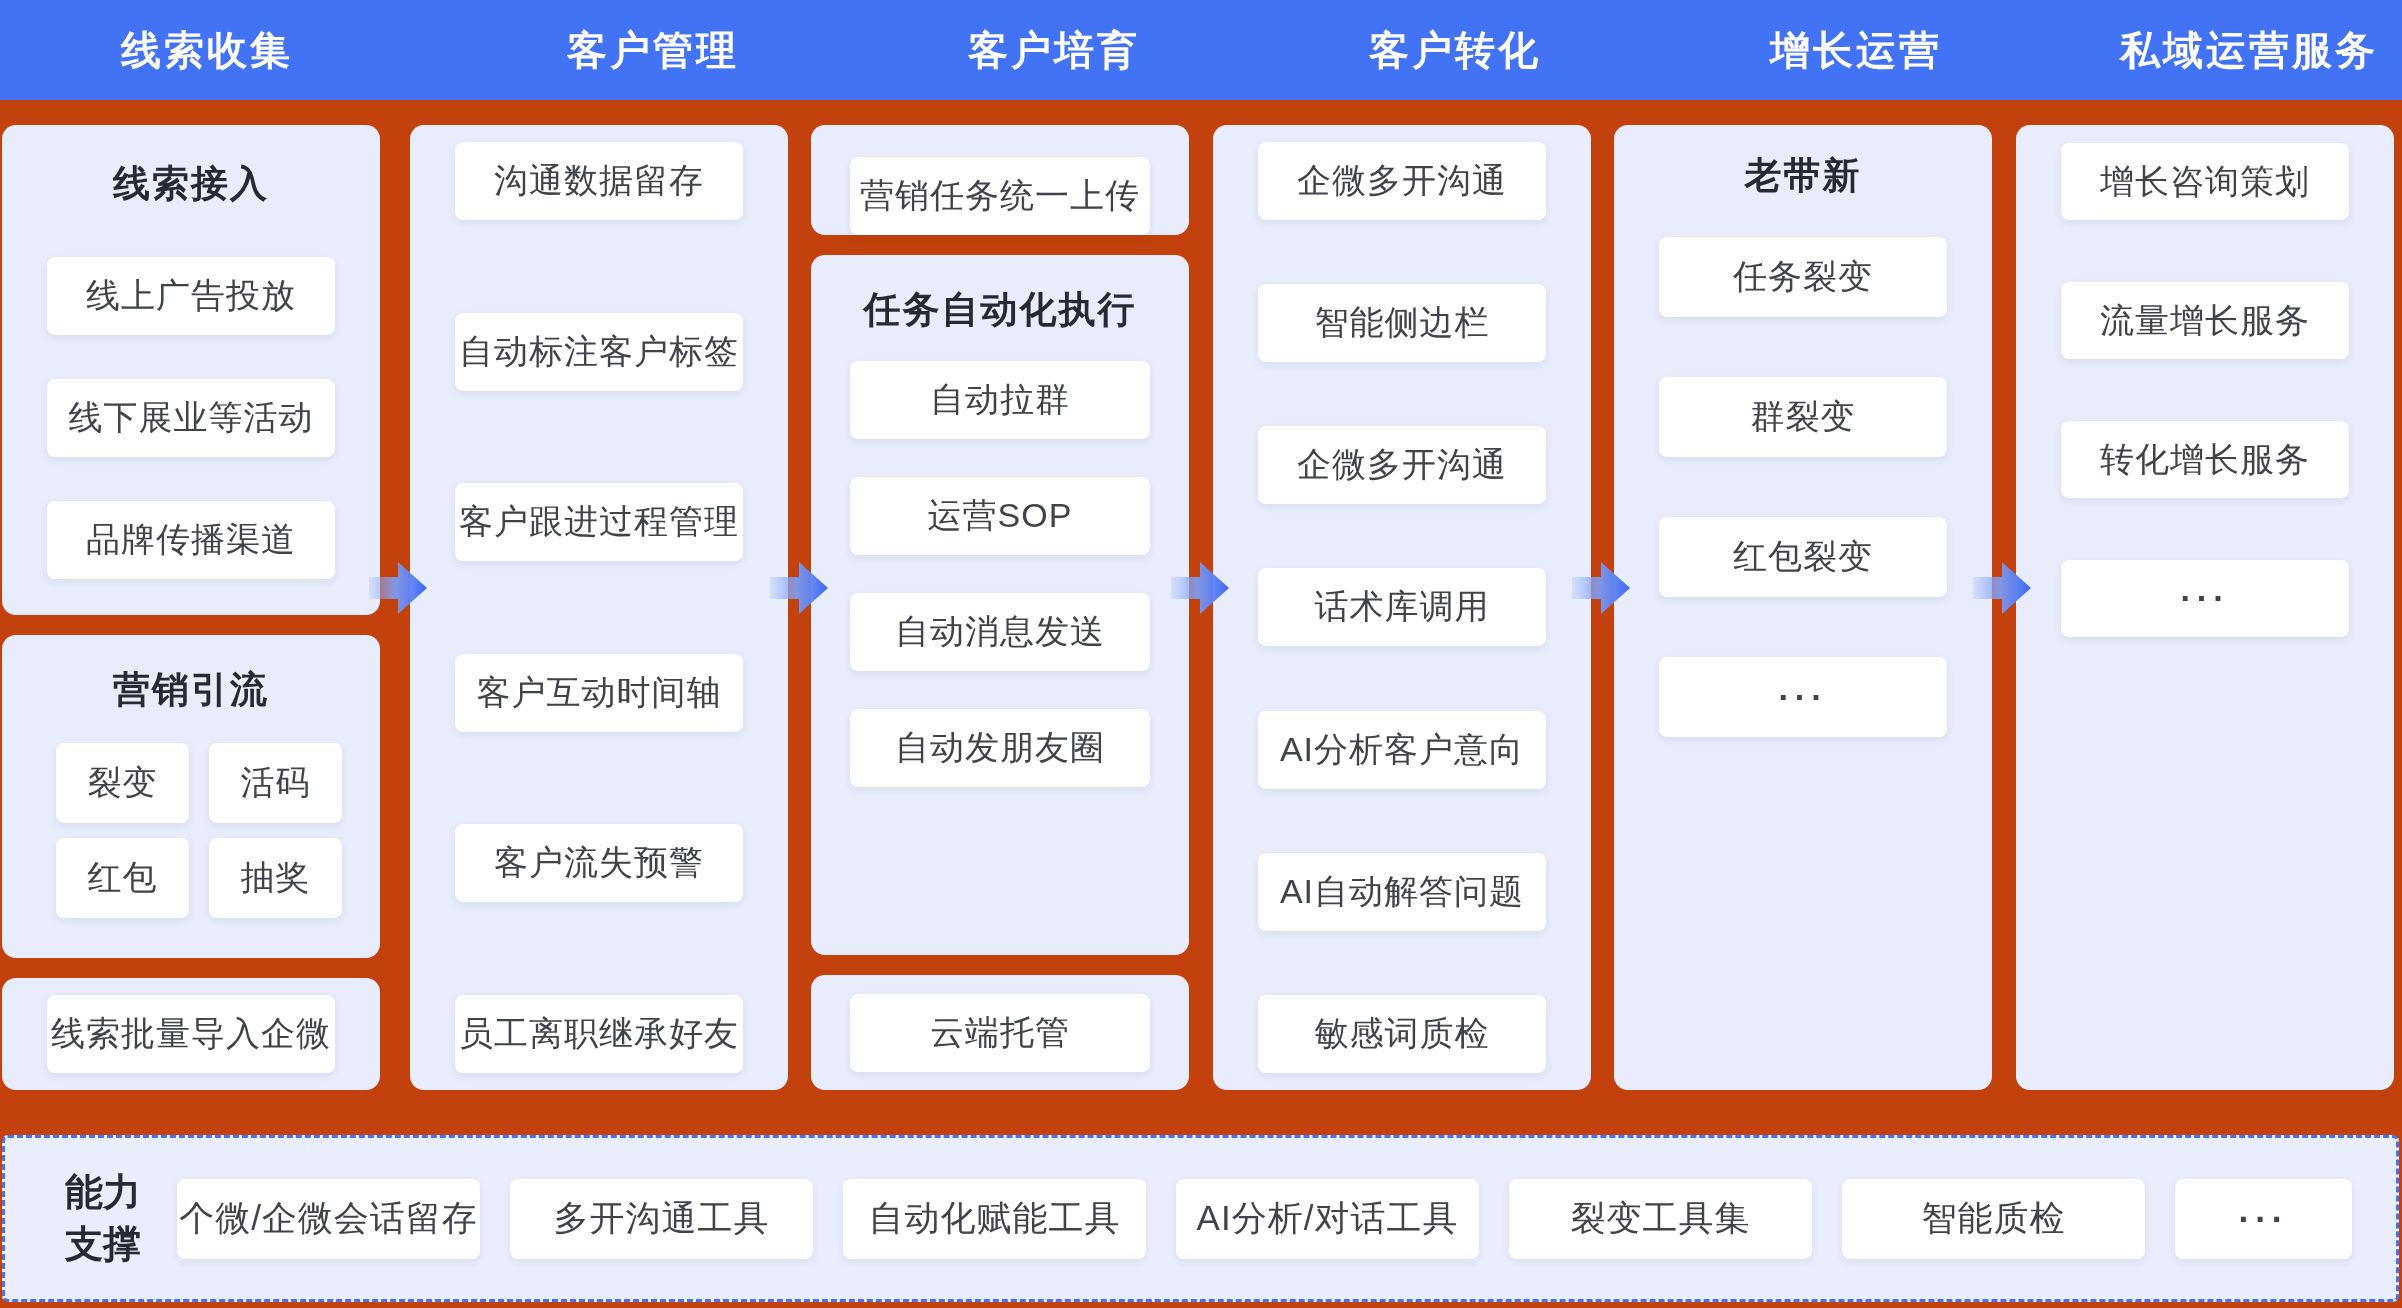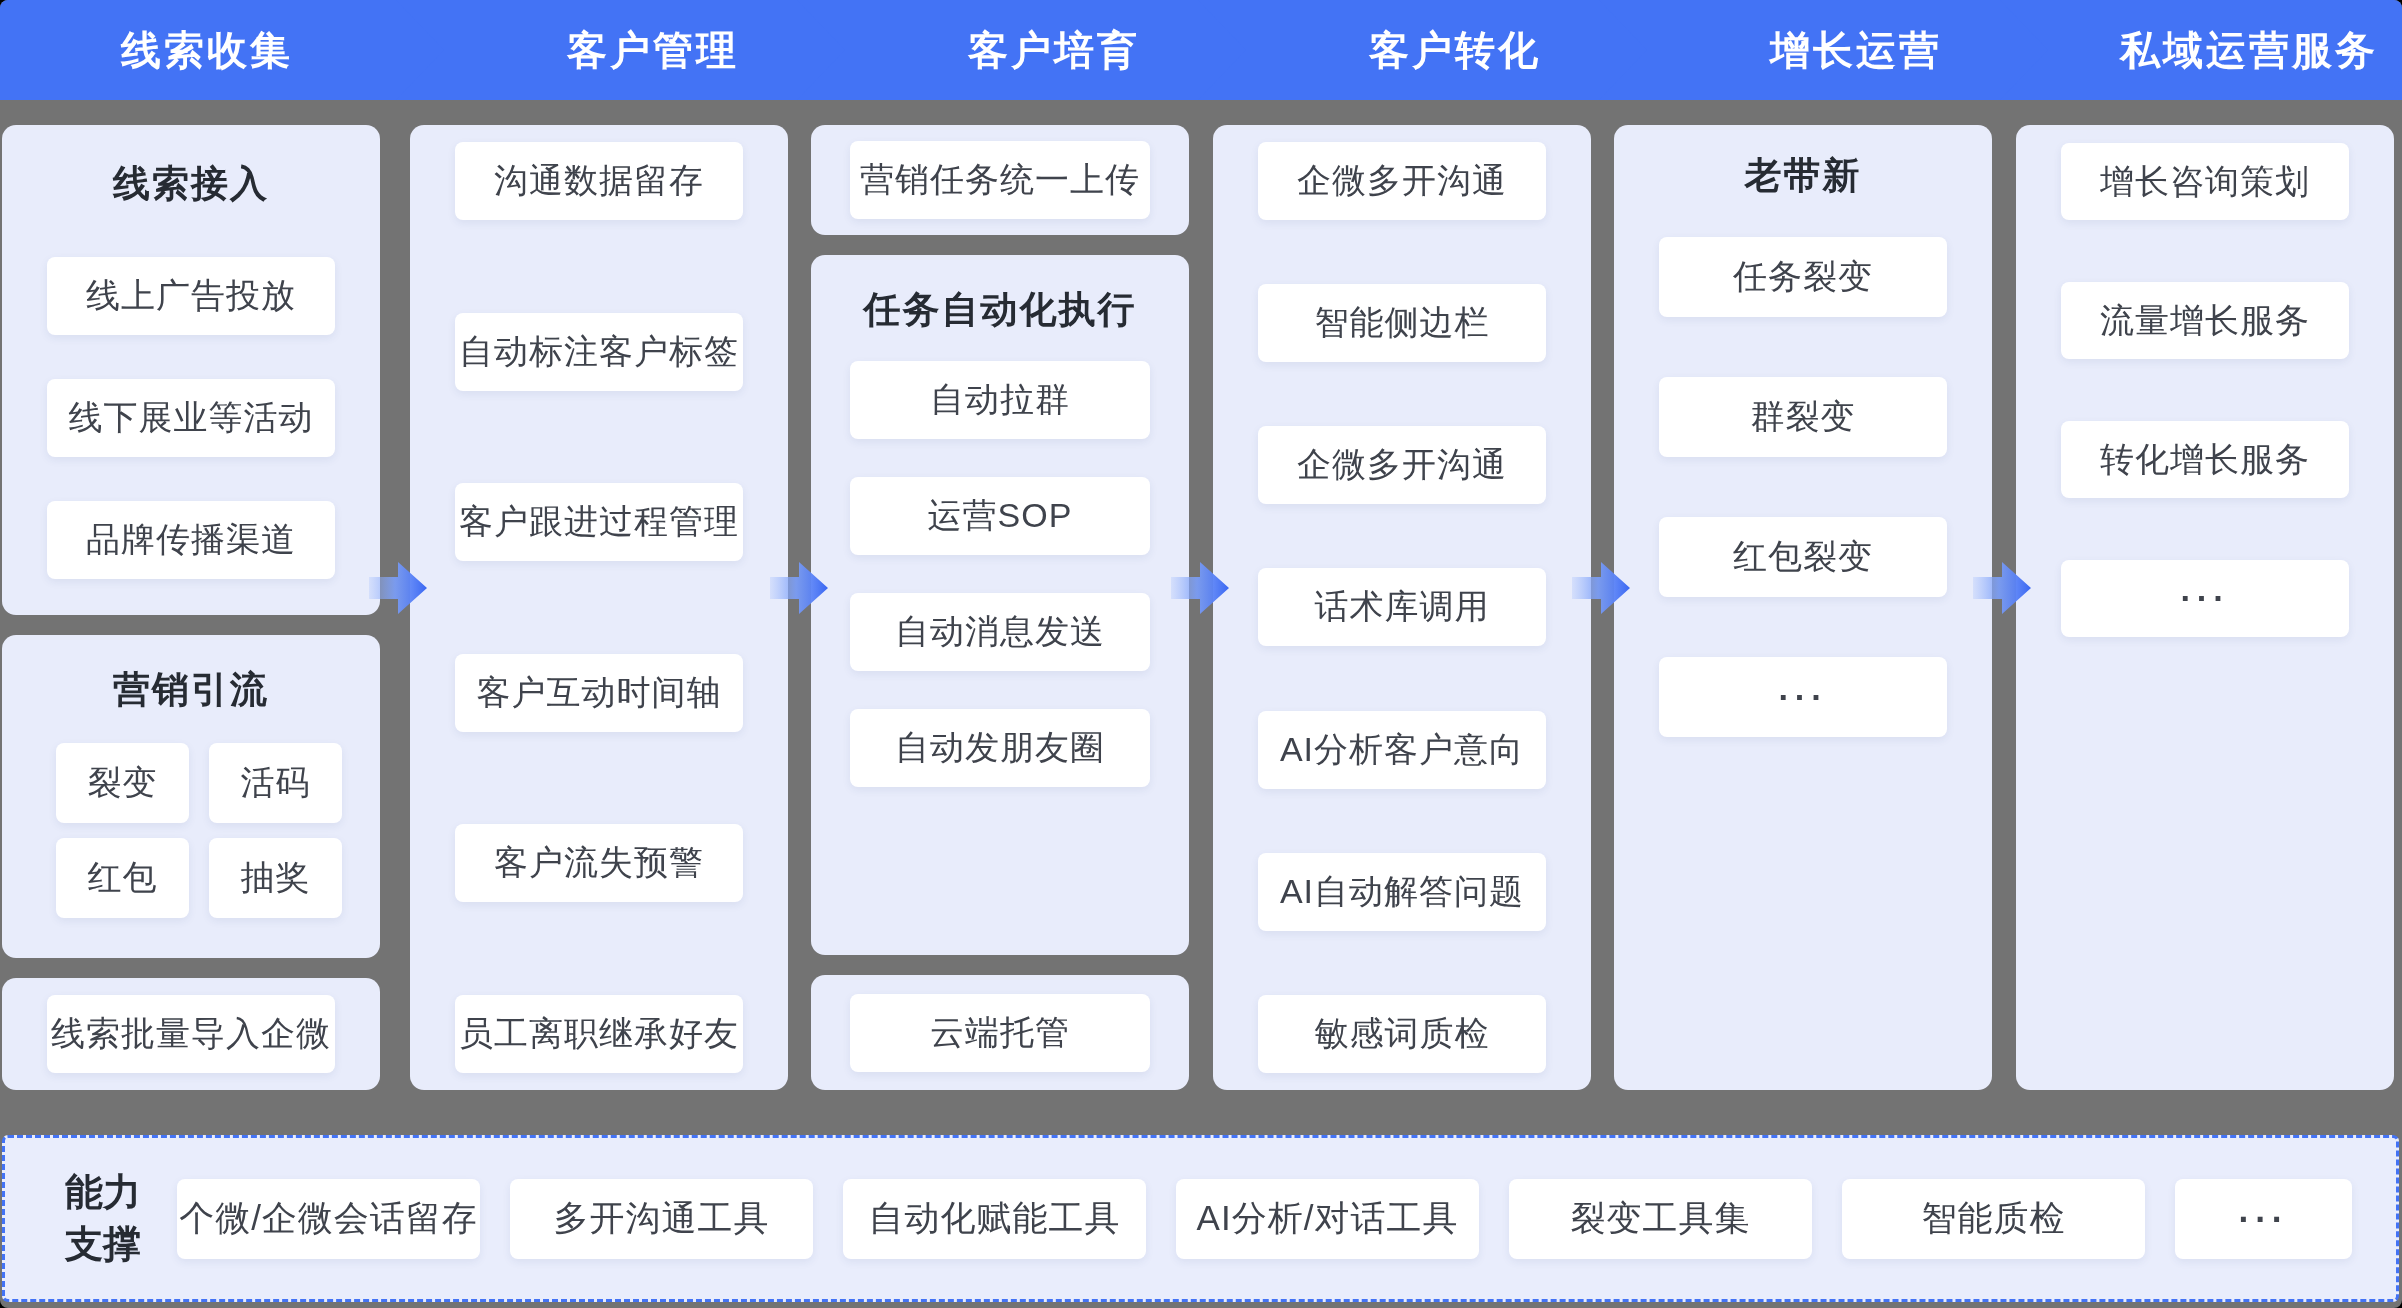--- a/index.html
+++ b/index.html
@@ -1,19 +1,18 @@
 <!DOCTYPE html>
 <html><head>
 <meta charset="utf-8">
 <style>
   html,body{margin:0;padding:0;background:#000;}
   .canvas{
-    position:relative;width:2402px;height:1308px;background:#737373;overflow:hidden;
+    position:relative;width:2402px;height:1308px;background:#c2410c;overflow:hidden;
     font-family:"Liberation Sans","DejaVu Sans",sans-serif;
-    border-radius:8px;
   }
   
   .banner{
     position:absolute;top:0;height:100px;background:#4373f5;color:#fff;
     display:flex;align-items:center;justify-content:center;
     font-size:40px;font-weight:bold;letter-spacing:3px;
   }
   .banner.flat-left{
     clip-path:polygon(0 0,calc(100% - 35px) 0,100% 50%,calc(100% - 35px) 100%,0 100%);
     padding-right:35px;
@@ -55,21 +54,21 @@
   .grid2{display:grid;grid-template-columns:133px 133px;gap:15px 20px;justify-content:center;}
   .grid2 .box{width:133px;height:80px;margin-left:8px;}
   .c1 .p3{height:112px;display:flex;align-items:center;justify-content:center;}
 
   
   .c2 .p1{height:965px;padding:17px 0;}
   .c2 .boxes{height:100%;justify-content:space-between;}
 
   
   .c3 .box{width:300px;}
-  .c3 .p1{height:110px;display:flex;align-items:center;justify-content:center;}
+  .c3 .p1{height:110px;display:flex;align-items:flex-end;justify-content:center;}
   .c3 .p2{height:700px;padding-top:34px;}
   .c3 .p2 .panel-title{margin-bottom:30px;}
   .c3 .p2 .boxes{gap:38px;}
   .c3 .p3{height:115px;display:flex;align-items:center;justify-content:center;}
 
   
   .c4 .p1{height:965px;padding:17px 0;}
   .c4 .boxes{height:100%;justify-content:space-between;}
 
   

